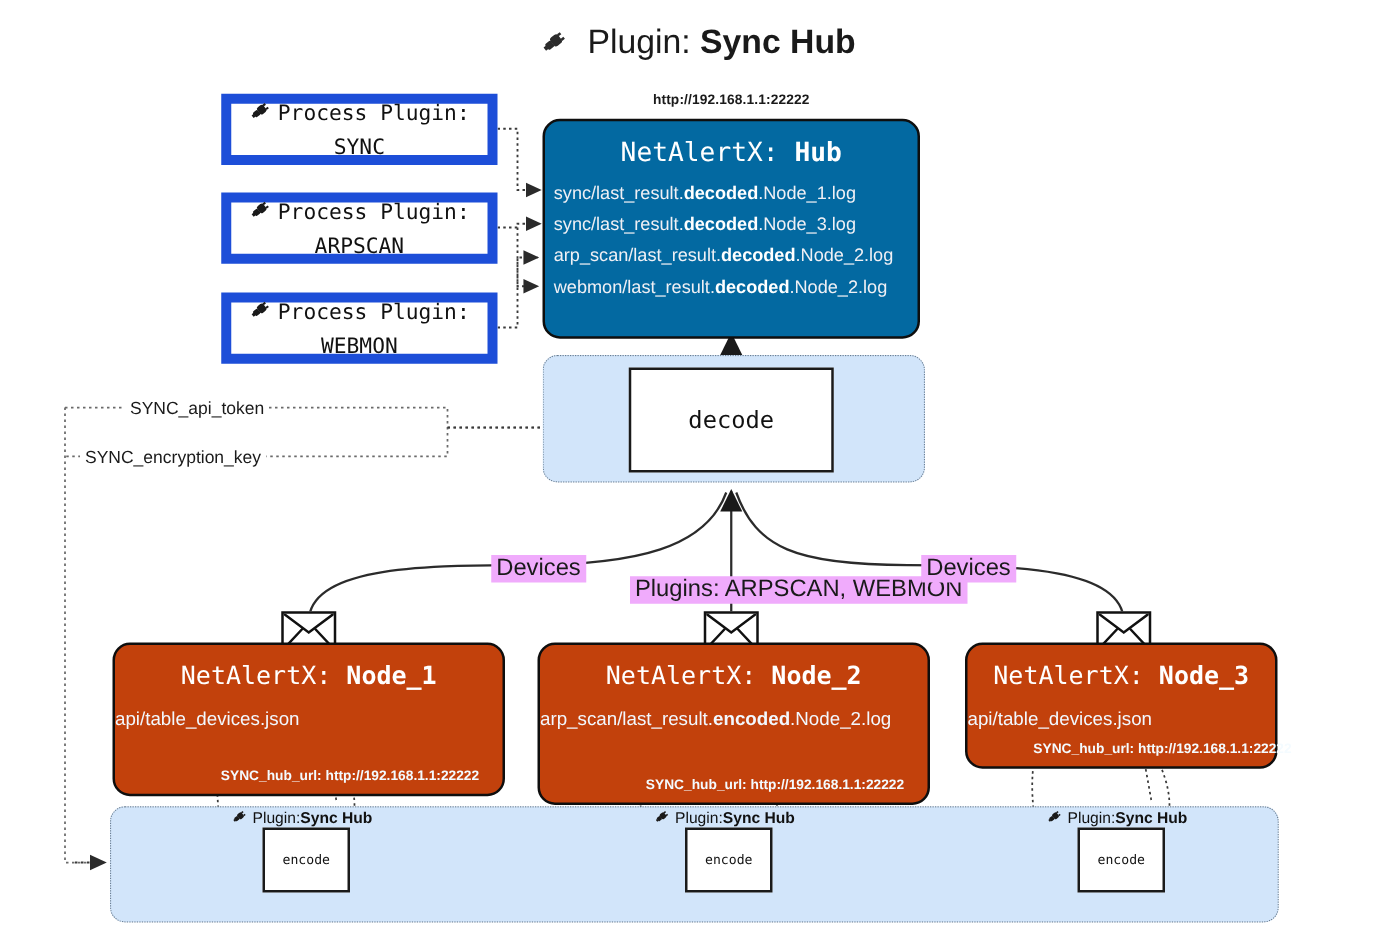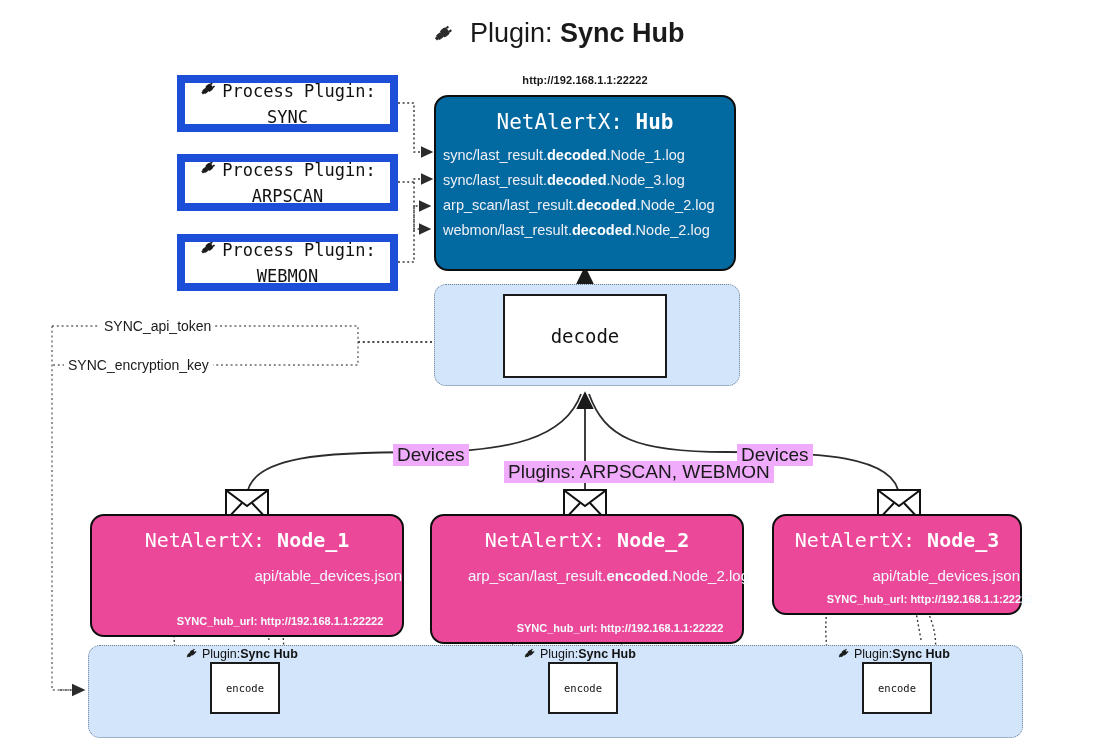--- a/index.html
+++ b/index.html
@@ -47,26 +47,26 @@
 
   
   .keylabel{position:absolute;font-size:14px;color:#1a1a1a;background:#fff;
             padding:0 4px;white-space:nowrap;}
 
   
   .edgelabel{position:absolute;font-size:19px;color:#1a1a1a;background:#f0abfc;
              padding:0 4px;white-space:nowrap;}
 
   
-  .node{position:absolute;background:#ec4899;border:2.5px solid #0e0e0e;
+  .node{position:absolute;background:#c2410c;border:2.5px solid #0e0e0e;
         border-radius:14px;box-sizing:border-box;color:#fff;}
   .node .n-title{margin-top:12px;text-align:center;font-size:20px;
         font-family:"DejaVu Sans Mono","Liberation Mono",monospace;white-space:nowrap;}
   .node .n-title b{font-weight:700;}
-  .node .n-lines{margin-top:10px;text-align:right;margin-left:36px;}
+  .node .n-lines{margin-top:10px;text-align:left;}
   .node .n-line{font-size:15px;line-height:27px;white-space:nowrap;color:#f2f8ff;}
   .node .n-foot{position:absolute;left:0;bottom:8px;width:100%;text-align:center;
         font-size:11px;font-weight:700;color:#f4fbff;white-space:nowrap;padding-left:33px;}
 
   
   .env{position:absolute;width:44px;height:32px;background:#fff;
        border:2px solid #111;box-sizing:border-box;}
 
   
   #bottom-band{position:absolute;left:88px;top:645px;width:935px;height:93px;

